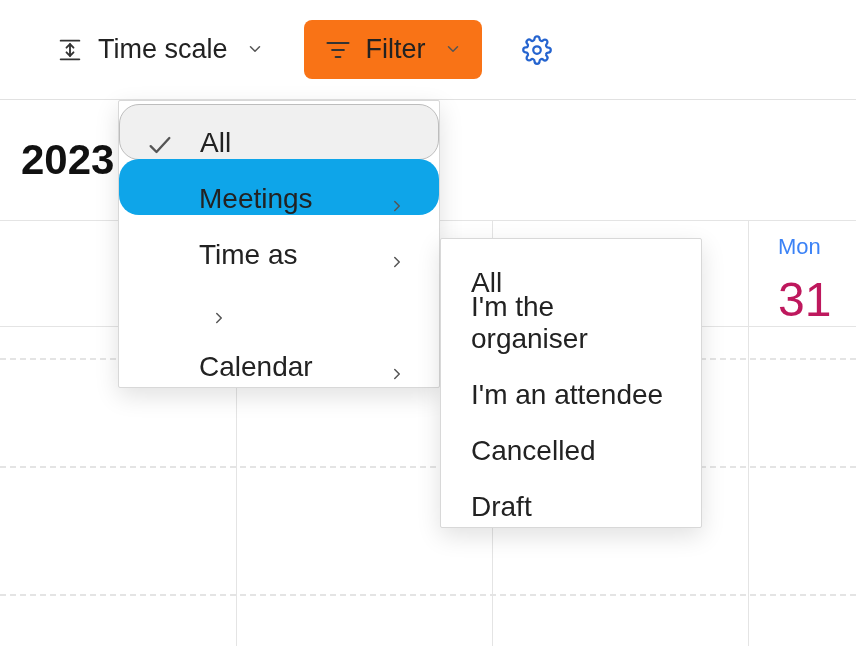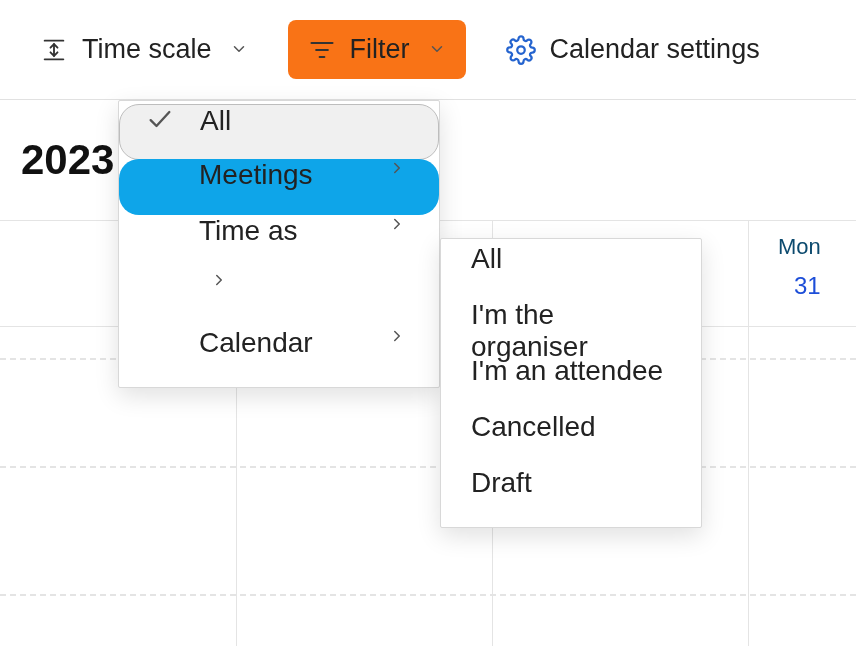--- a/index.html
+++ b/index.html
@@ -14,21 +14,21 @@
   }
 
   
   .toolbar {
     position: absolute;
     top: 0; left: 0; right: 0;
     height: 100px;
     border-bottom: 1px solid #e1e1e1;
     display: flex;
     align-items: center;
-    padding: 0 20px;
+    padding: 0 36px;
     gap: 20px;
   }
   .toolbar-btn {
     display: inline-flex;
     align-items: center;
     padding: 14px 20px;
     border-radius: 8px;
     gap: 14px;
     font-size: 27px;
     color: #222;
@@ -68,41 +68,40 @@
     position: absolute; left: 0; right: 0;
     border-top: 1px solid #e4e4e4;
   }
   .grid .hline-dashed {
     position: absolute; left: 0; right: 0;
     border-top: 2px dashed #e4e4e4;
   }
   .day-label {
     position: absolute;
     font-size: 22px;
-    color: #0c4a6e;
+    color: #3b82f6;
   }
   .day-num {
     position: absolute;
-    font-size: 24px;
-    color: #1d4ed8;
-    margin-left: 16px;
+    font-size: 48px;
+    color: #be185d;
   }
 
   
   .menu {
     position: absolute;
     background: #fff;
     border: 1px solid #d8d8d8;
     border-radius: 2px;
     box-shadow: 0 8px 24px rgba(0,0,0,0.12);
     padding: 4px 0;
   }
   .menu-item {
     display: flex;
-    align-items: flex-start;
+    align-items: flex-end;
     height: 56px;
     padding: 0 22px 0 0;
     font-size: 28px;
     color: #222;
     cursor: pointer;
     position: relative;
     border-radius: 20px;
   }
   .menu-item .check-slot {
     width: 80px;
@@ -162,21 +161,20 @@
     </span>
   </div>
 
   <div class="toolbar-btn">
     <span class="toolbar-icon">
       <svg width="30" height="30" viewBox="0 0 24 24" fill="none" stroke="#2564cf" stroke-width="1.8" stroke-linecap="round" stroke-linejoin="round">
         <circle cx="12" cy="12" r="3"></circle>
         <path d="M19.4 15a1.7 1.7 0 0 0 .34 1.87l.06.06a2 2 0 1 1-2.83 2.83l-.06-.06a1.7 1.7 0 0 0-1.87-.34 1.7 1.7 0 0 0-1 1.56V21a2 2 0 1 1-4 0v-.09a1.7 1.7 0 0 0-1-1.56 1.7 1.7 0 0 0-1.87.34l-.06.06a2 2 0 1 1-2.83-2.83l.06-.06a1.7 1.7 0 0 0 .34-1.87 1.7 1.7 0 0 0-1.56-1H3a2 2 0 1 1 0-4h.09a1.7 1.7 0 0 0 1.56-1 1.7 1.7 0 0 0-.34-1.87l-.06-.06a2 2 0 1 1 2.83-2.83l.06.06a1.7 1.7 0 0 0 1.87.34h0a1.7 1.7 0 0 0 1-1.56V3a2 2 0 1 1 4 0v.09a1.7 1.7 0 0 0 1 1.56h0a1.7 1.7 0 0 0 1.87-.34l.06-.06a2 2 0 1 1 2.83 2.83l-.06.06a1.7 1.7 0 0 0-.34 1.87v0a1.7 1.7 0 0 0 1.56 1H21a2 2 0 1 1 0 4h-.09a1.7 1.7 0 0 0-1.56 1z"></path>
       </svg>
     </span>
-    <span>Calendar settings</span>
   </div>
 
 </div>
 
 <div class="header-row">
   <span class="header-year">2023</span>
 </div>
 
 <div class="grid">
   <div class="hline-solid" style="top:0"></div>

